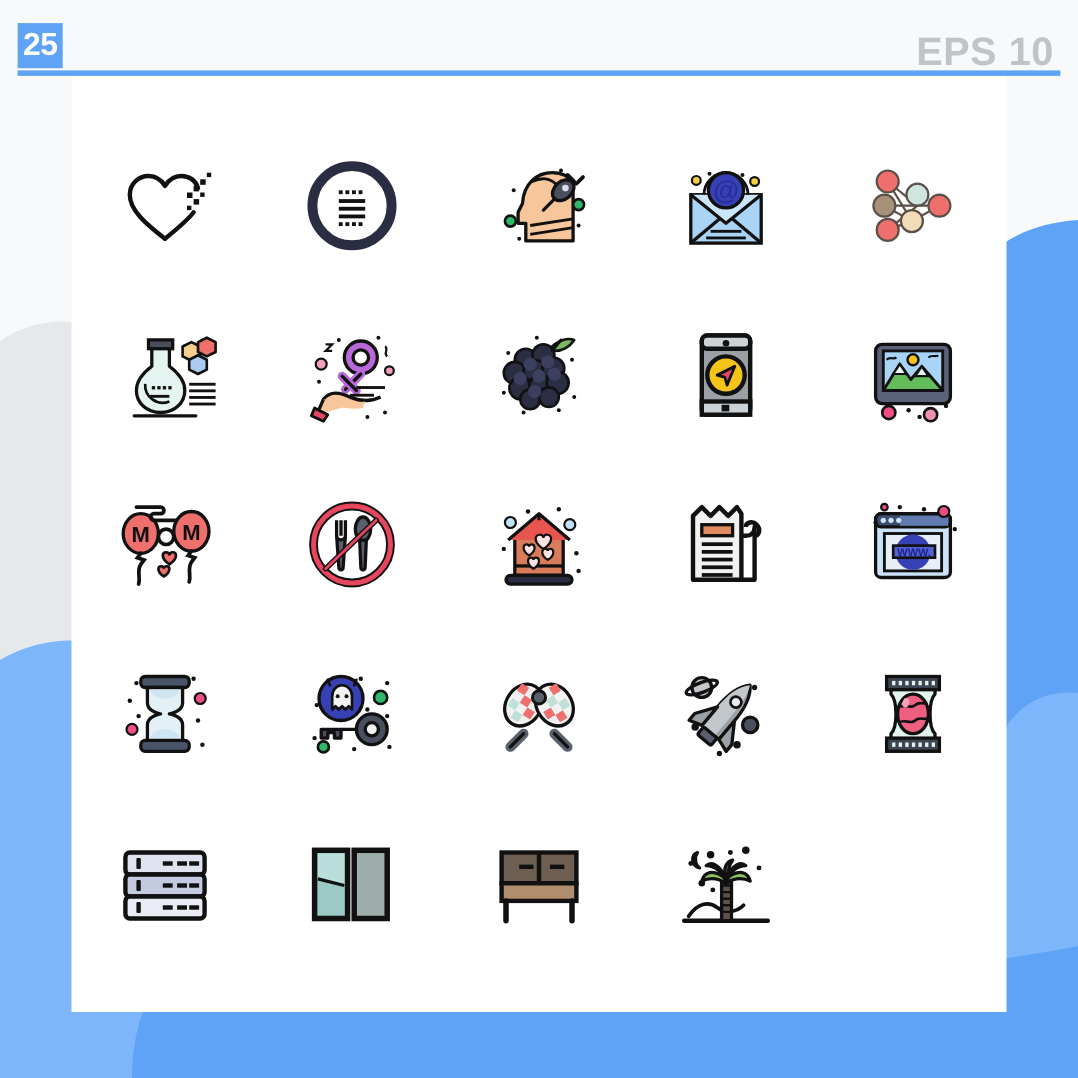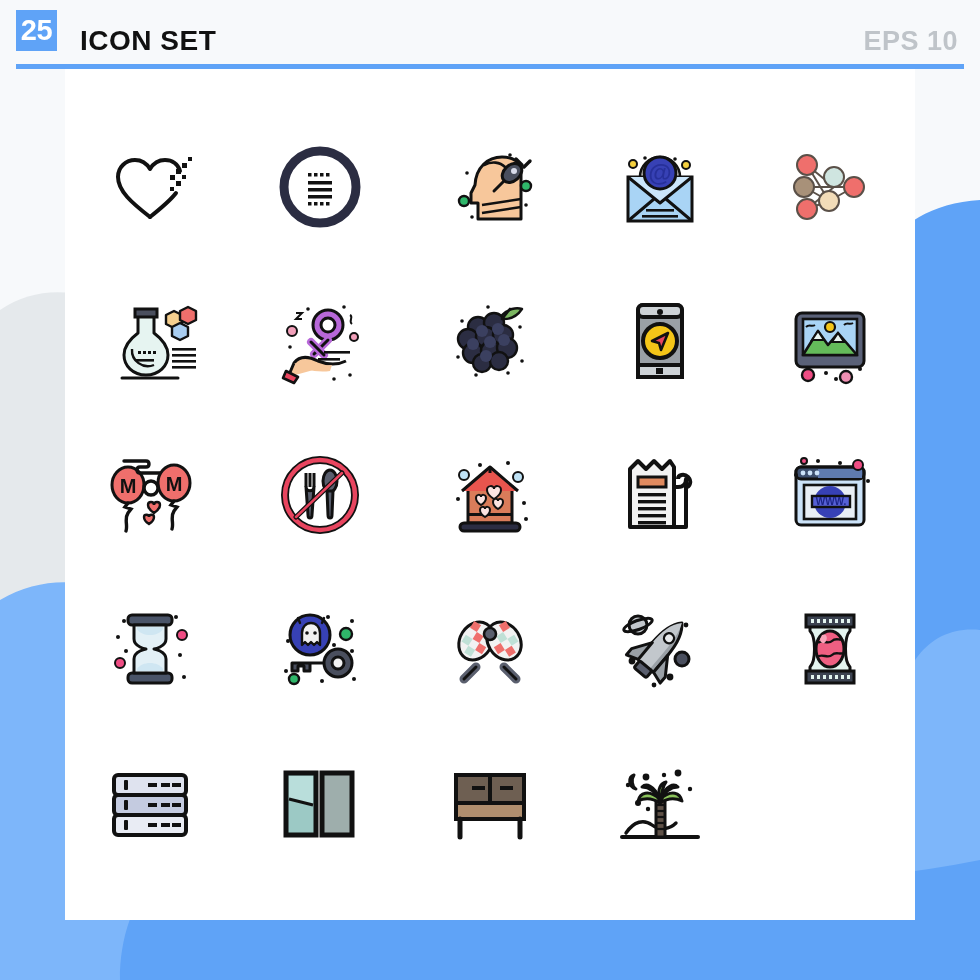--- a/index.html
+++ b/index.html
@@ -16,36 +16,36 @@
     left:65px;top:68px;
     width:850px;height:852px;
     background:#ffffff;
     z-index:2;
   }
   #header{
     position:absolute;left:0;top:0;width:980px;height:68px;
     z-index:3;
   }
   #badge{
-    position:absolute;left:16px;top:10px;
+    position:absolute;left:16px;top:21px;
     width:41px;height:41px;
     background:#5fa3f7;
     color:#ffffff;
     font-size:29px;font-weight:bold;
     line-height:41px;text-align:center;
     letter-spacing:-0.5px;
   }
   #title{
     position:absolute;left:80px;top:25px;
     font-size:28px;font-weight:bold;color:#111111;
     letter-spacing:0.5px;
   }
   #eps{
     position:absolute;right:22px;top:26px;
-    font-size:27px;font-weight:bold;color:#bfc4c9;
+    font-size:36px;font-weight:bold;color:#bfc4c9;
     letter-spacing:0.5px;
   }
   #headerline{
     position:absolute;left:16px;top:64px;width:948px;height:5px;
     background:#5fa3f7;
   }
   #grid{
     position:absolute;left:65px;top:110px;
     width:850px;height:770px;
     display:grid;
@@ -67,21 +67,20 @@
   <path d="M980,980 L980,200 C900,205 860,260 870,330 C885,430 900,520 880,620 C860,740 900,870 980,900 Z" fill="#5fa3f7"></path>
   <path d="M980,980 L980,630 C930,625 900,665 898,720 C896,790 905,860 880,915 C865,948 900,970 980,980 Z" fill="#7db6fa"></path>
   <path d="M0,980 L0,600 C70,560 150,590 185,670 C225,760 250,840 340,870 C450,906 560,880 680,900 C790,918 900,930 980,915 L980,980 Z" fill="#7db6fa"></path>
   <path d="M120,980 C120,880 190,820 300,820 C430,820 520,870 640,880 C760,890 880,880 980,860 L980,980 Z" fill="#5fa3f7"></path>
 </svg>
 
 <div id="sheet"></div>
 
 <div id="header">
   <div id="badge">25</div>
-  <div id="title">ICON SET</div>
   <div id="eps">EPS 10</div>
   <div id="headerline"></div>
 </div>
 
 <div id="grid">
 
 
   <div class="cell">
     <svg width="96" height="96" viewBox="0 0 96 96">
       <path d="M48 78 C30 64 16 52 16 38 C16 28 24 21 33 21 C40 21 45 25 48 30 C51 25 56 21 63 21 C70 21 76 25 78 32" fill="none" stroke="#111111" stroke-width="4" stroke-linecap="round" stroke-linejoin="round"></path>

